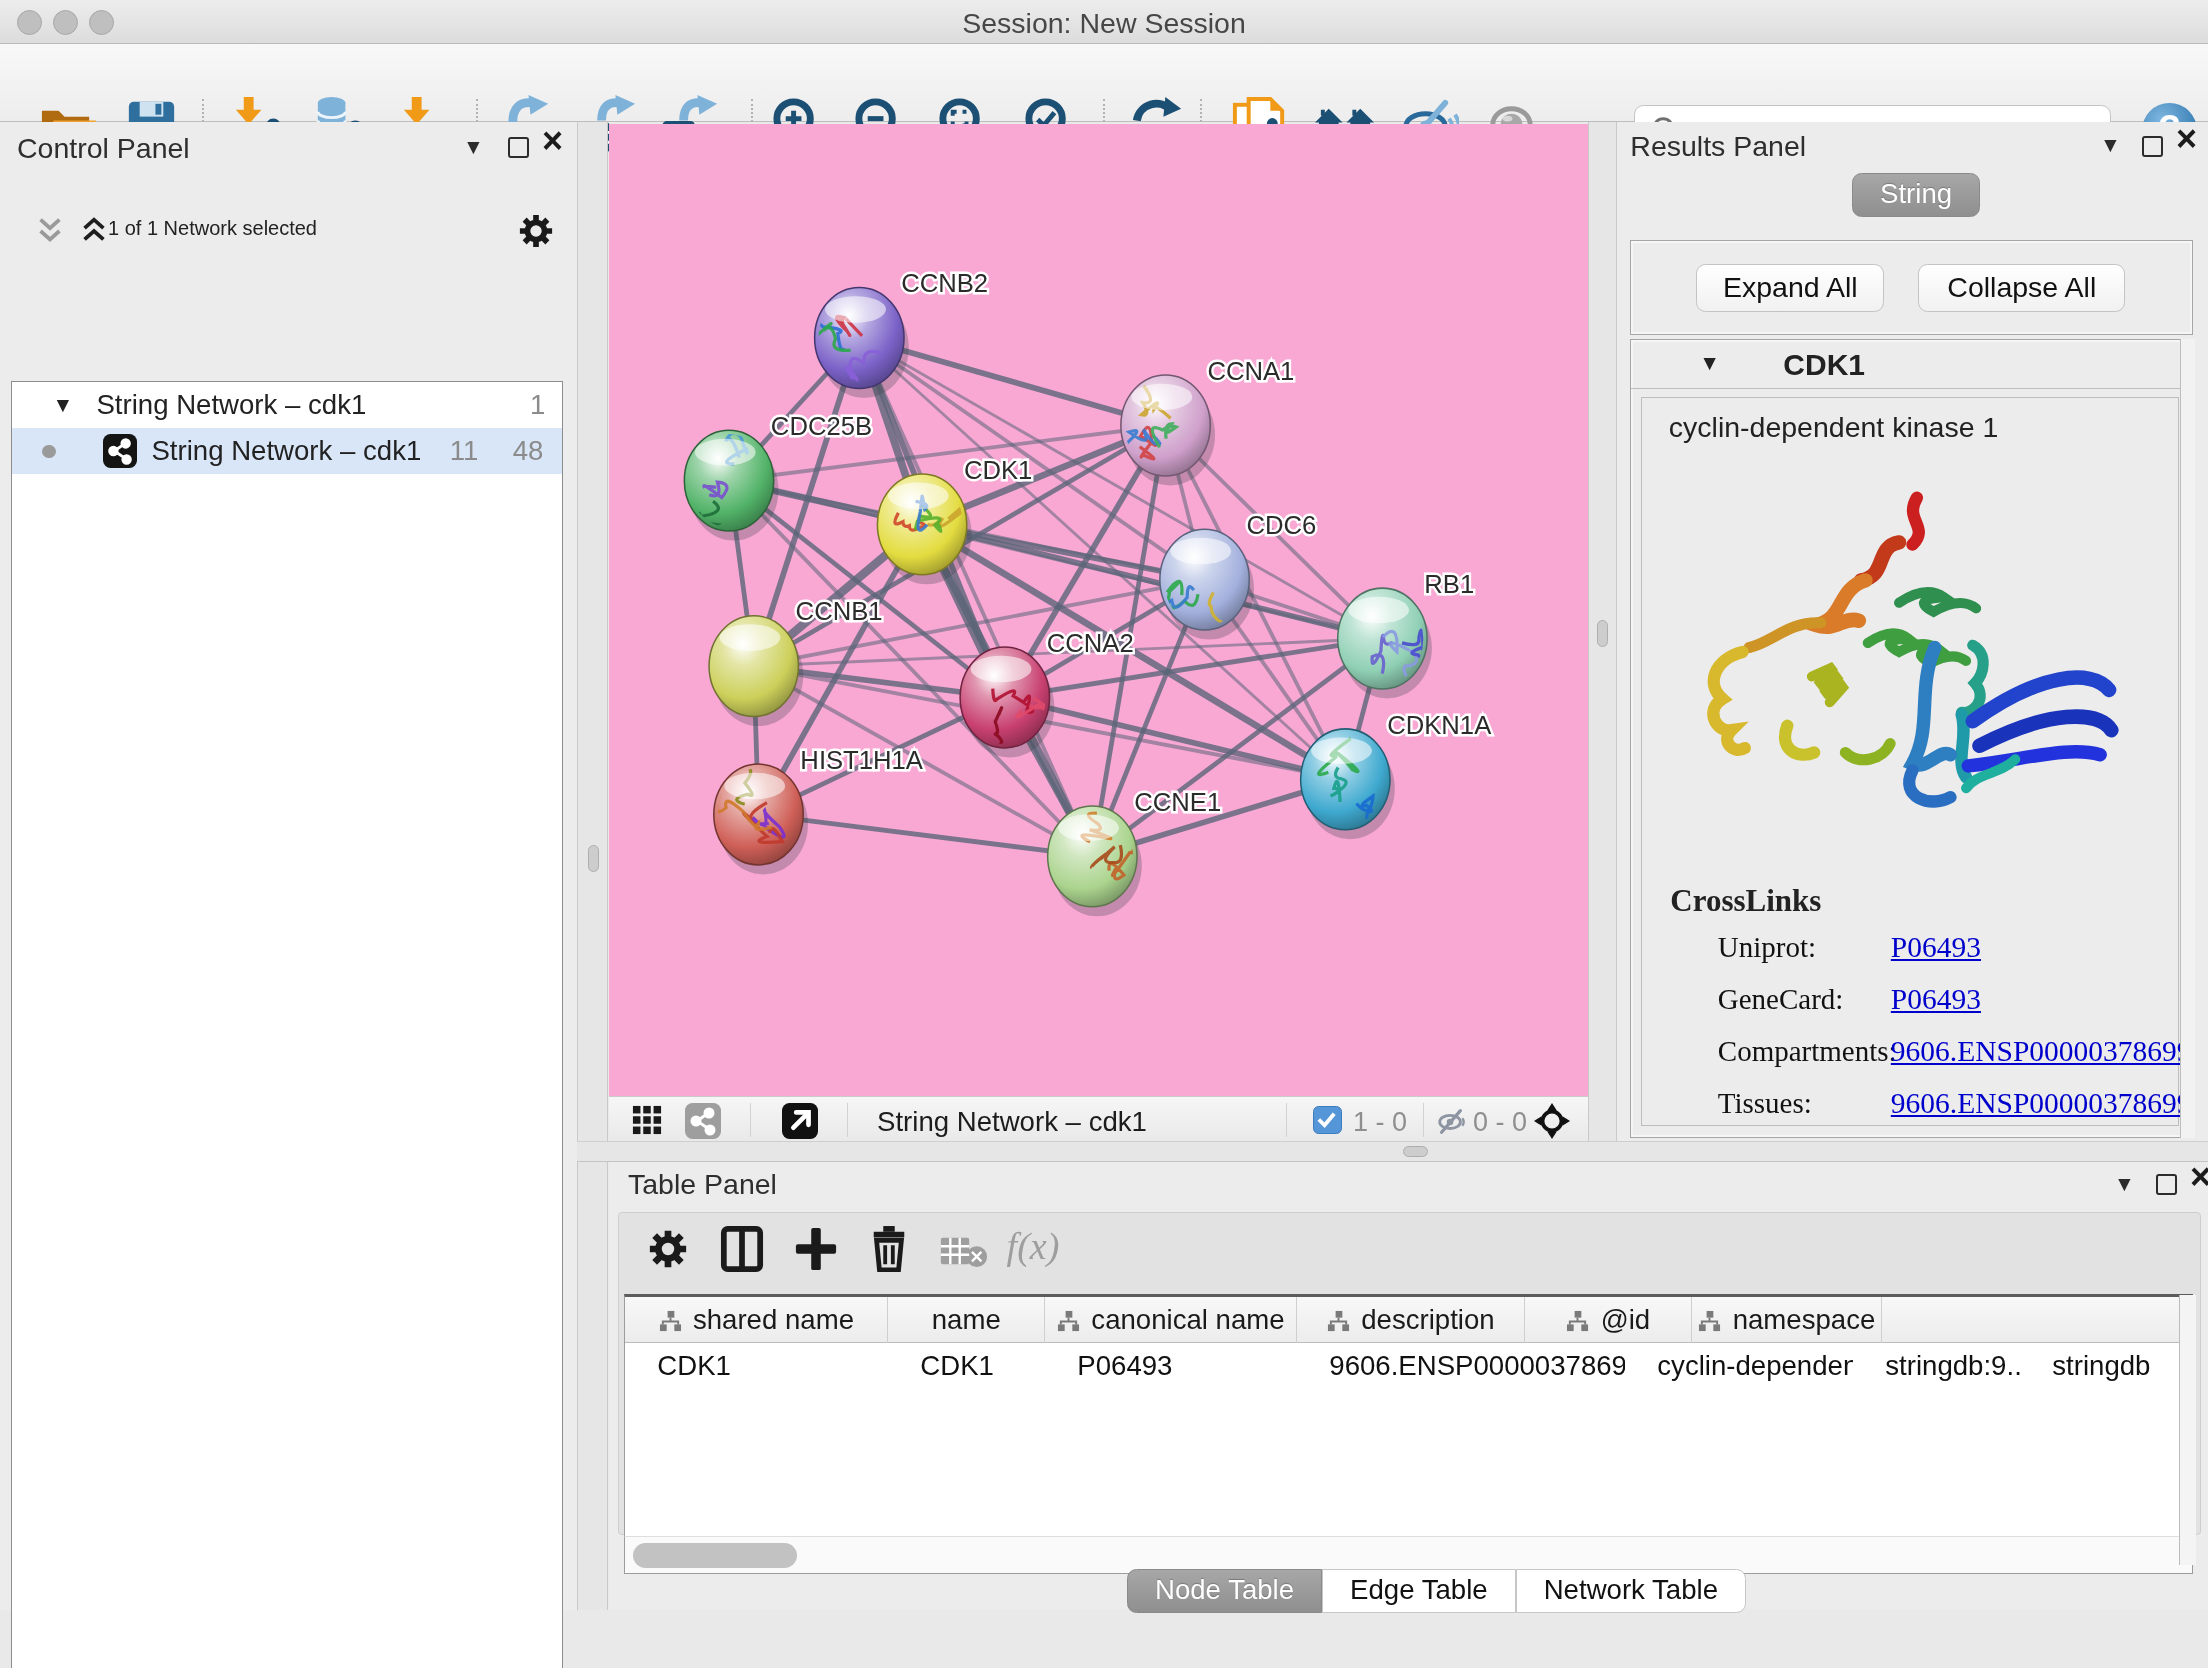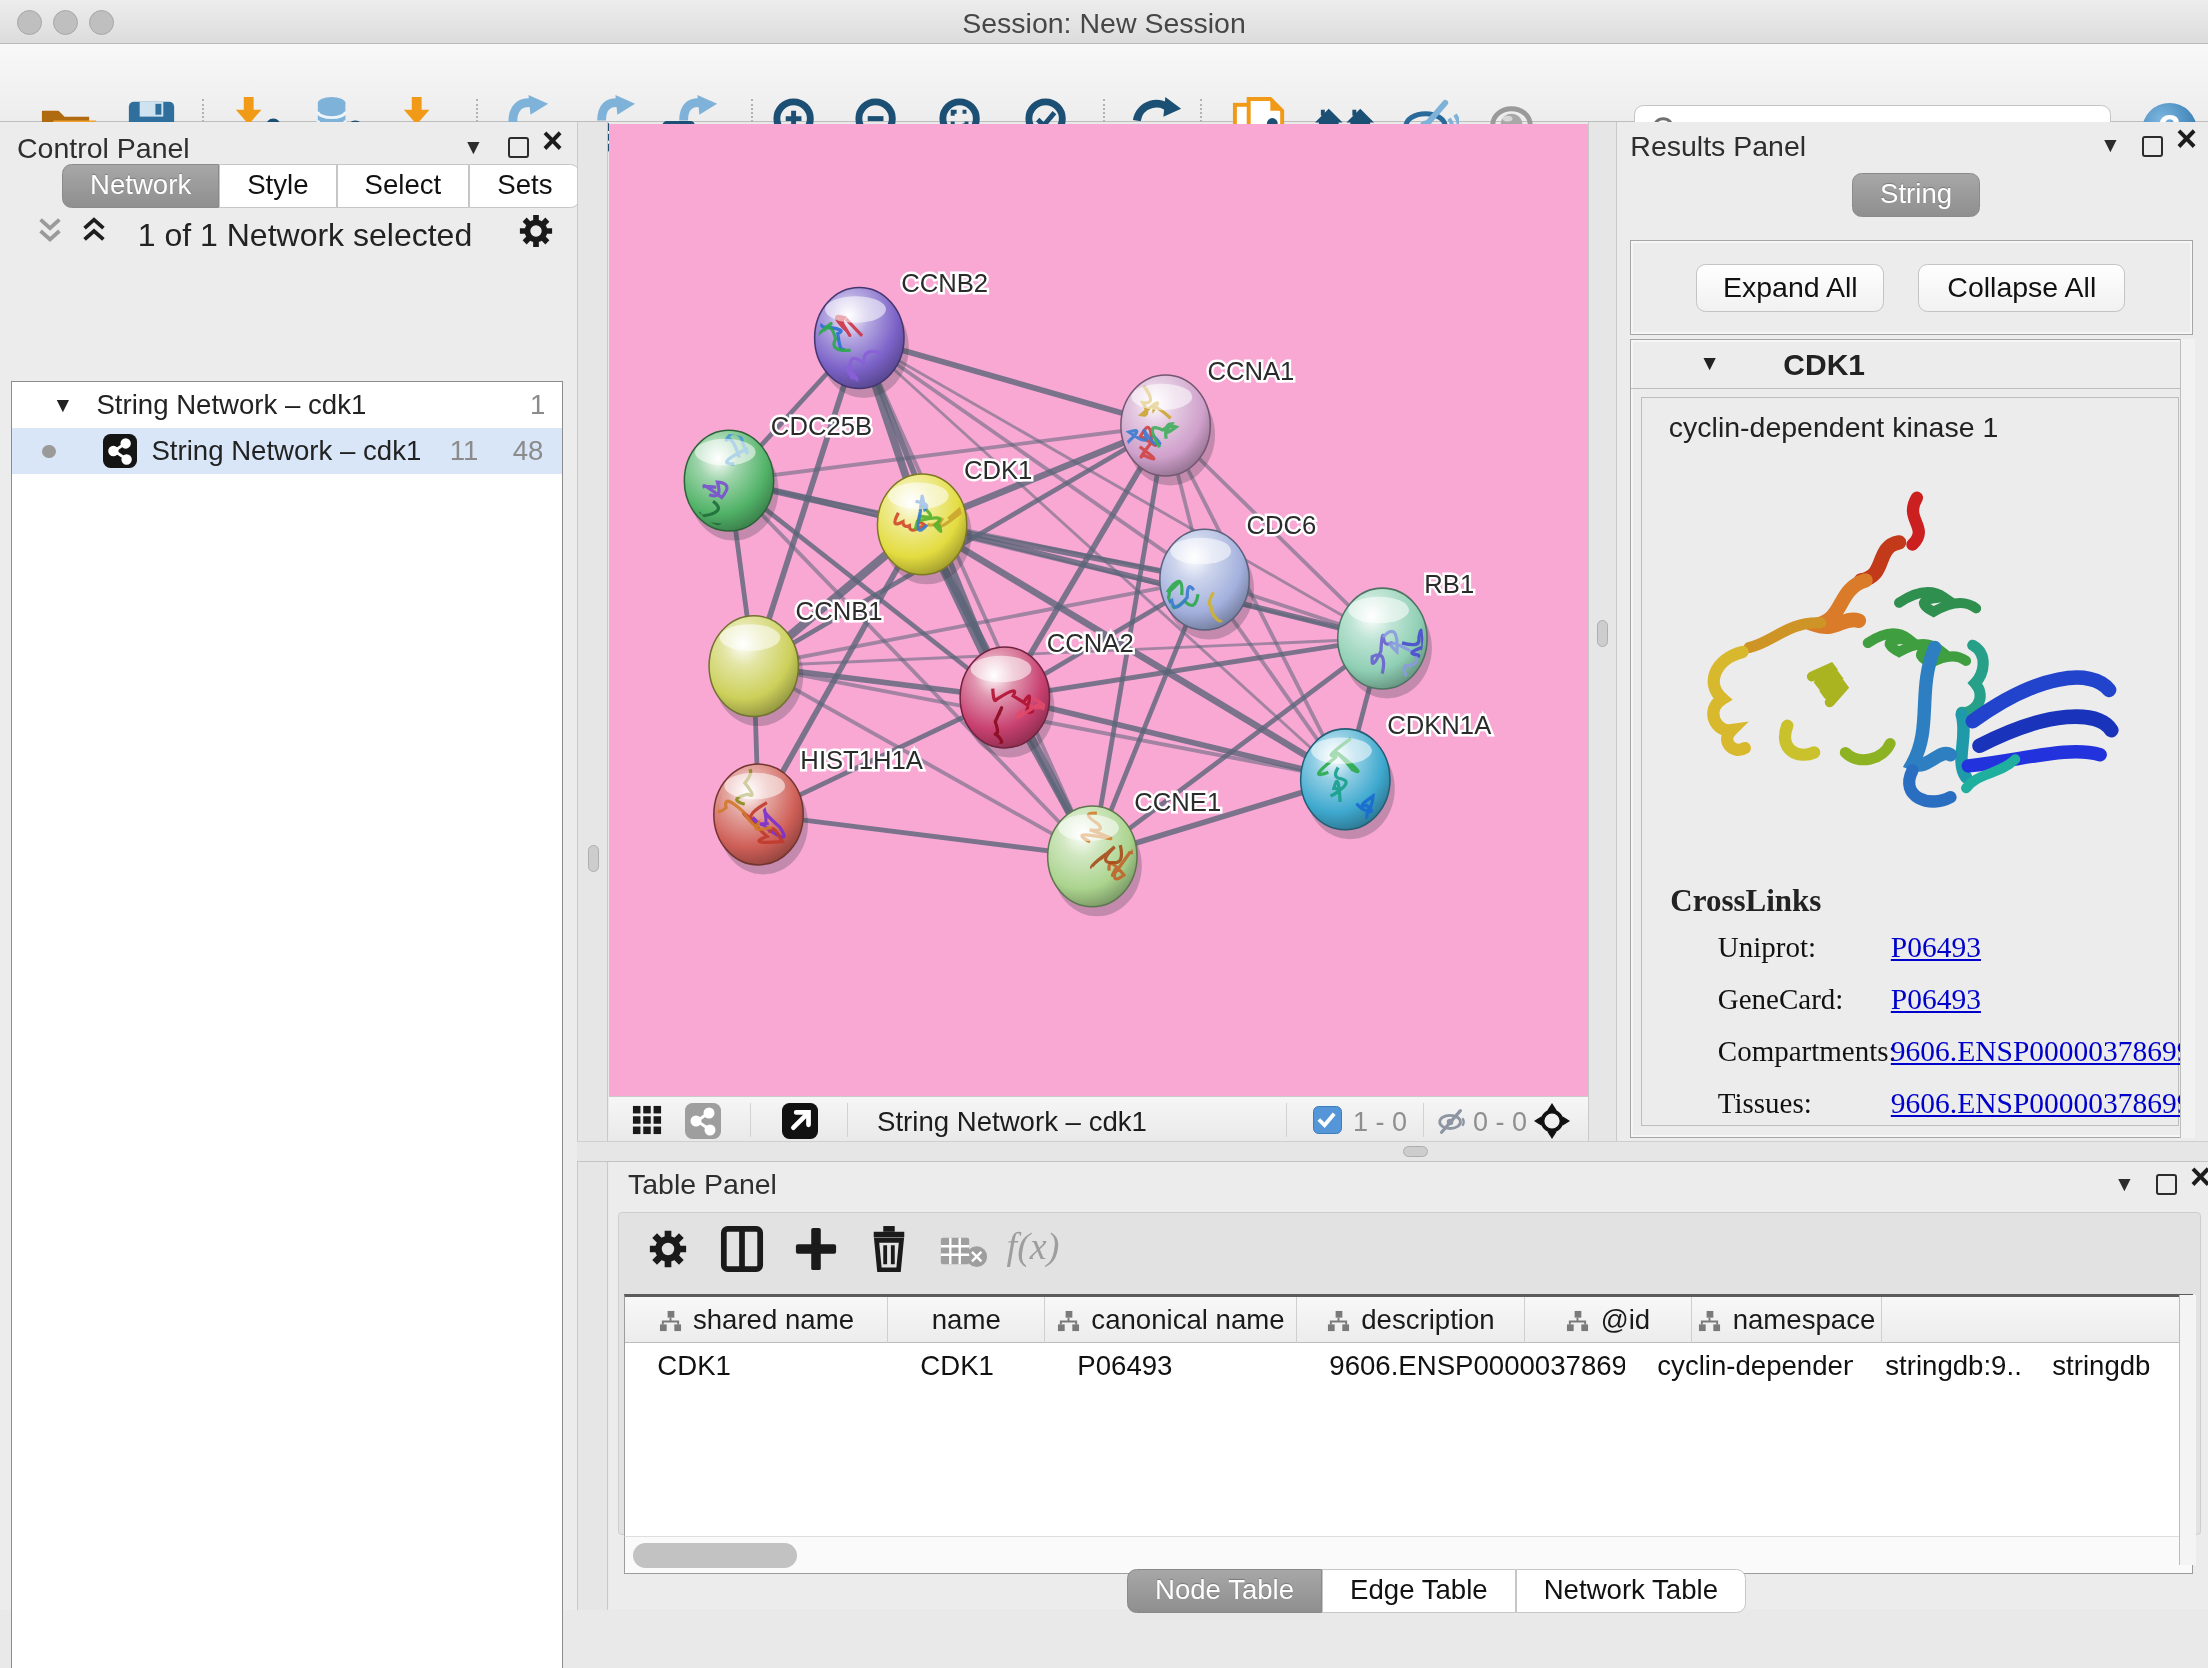--- a/index.html
+++ b/index.html
@@ -281,42 +281,36 @@
     </div>
     <div class="helpbtn">?</div>
   </div>
 
   <div class="abs control-panel">
     <div class="abs" style="left:17px; top:9.5px"><span class="panel-title">Control Panel</span></div>
     <div class="abs ph-arrow" style="left:463px; top:13.3px">▼</div>
     <div class="abs" style="left:508px; top:11.4px"><span class="ph-float"></span></div>
     <div class="abs ph-close" style="left:542px; top:7.6px">×</div>
 
-    <div class="abs" style="left:62px; top:42px; display:flex">
-      <div class="tabbtn sel roundL">Network</div>
-      <div class="tabbtn">Style</div>
-      <div class="tabbtn">Select</div>
-      <div class="tabbtn roundR">Sets</div>
-    </div>
 
     <div class="abs" style="left:34px; top:93px">
       <svg width="32" height="32" viewBox="0 0 34 34">
           <g stroke="#9a9a9a" stroke-width="4" fill="none">
             <path d="M7 5 l10 9 10-9"></path>
             <path d="M7 17 l10 9 10-9"></path>
           </g>
         </svg></div>
     <div class="abs" style="left:78px; top:93px">
       <svg width="32" height="32" viewBox="0 0 34 34">
           <g stroke="#1e1e1e" stroke-width="4" fill="none">
             <path d="M7 14 l10 -9 10 9"></path>
             <path d="M7 26 l10 -9 10 9"></path>
           </g>
         </svg></div>
-    <div class="abs" style="left:134px; top:95px; width:342px; text-align:center; font-size:32px">1 of 1 Network selected</div>
+    <div class="abs" style="left:108px; top:95px; width:342px; text-align:left; font-size:20px">1 of 1 Network selected</div>
     <div class="abs" style="left:518px; top:91px">
       <svg width="36" height="36" viewBox="0 0 38 38">
           <circle cx="19" cy="19" r="9" fill="none" stroke="#1a1a1a" stroke-width="6"></circle>
           <g stroke="#1a1a1a" stroke-width="6">
             <path d="M19 2 v6 M19 30 v6 M2 19 h6 M30 19 h6 M7 7 l4 4 M27 27 l4 4 M31 7 l-4 4 M11 27 l-4 4"></path>
           </g>
         </svg></div>
 
     <div class="ctree">
       <div class="trow">

